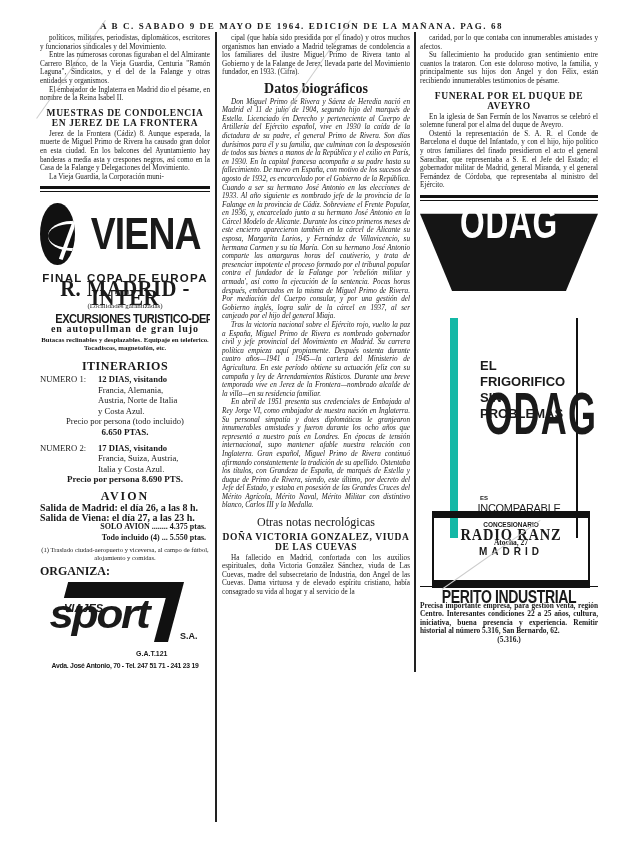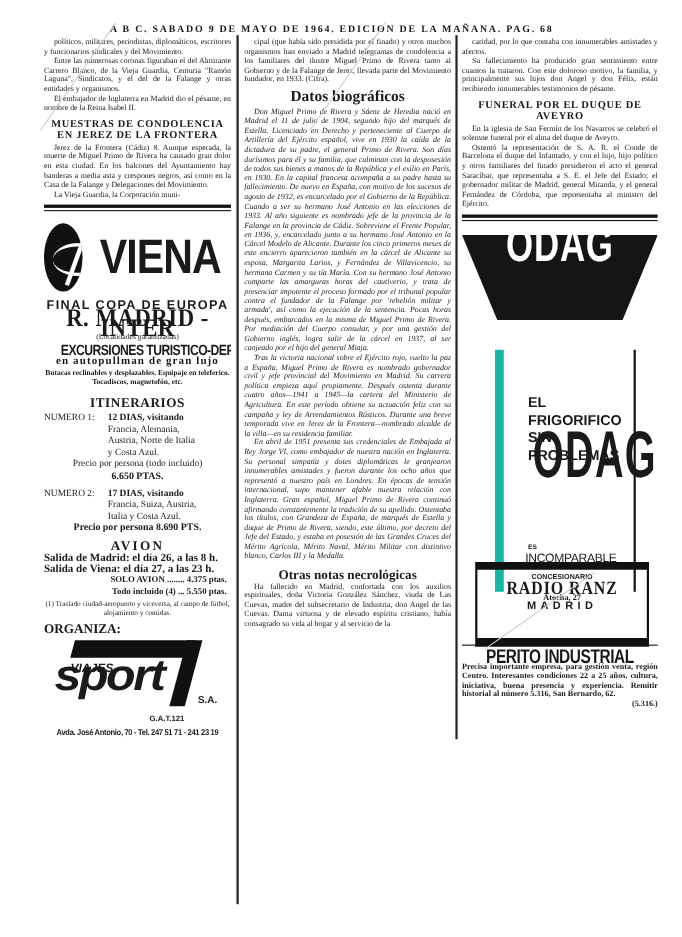--- a/index.html
+++ b/index.html
@@ -6,21 +6,21 @@
   body { width:620px; height:852px; position:relative; overflow:hidden; color:#1a1a1a; font-family:"Liberation Serif", serif; }
   .header { position:absolute; top:21px; left:100px; width:340px; font-size:9px; letter-spacing:1.6px; font-weight:bold; white-space:nowrap; }
   .col { position:absolute; top:34px; font-size:7.2px; line-height:8.6px; text-align:justify; overflow:hidden; }
   .col p { margin:0; text-indent:9px; }
   .col1 { left:40px; width:170px; height:790px; }
   .col2 { left:222px; width:188px; height:790px; }
   .col3 { left:420px; width:178px; height:790px; }
   .rule-v { position:absolute; top:32px; width:1.5px; background:#222; }
   .h-cond { font-size:9.5px; font-weight:bold; text-align:center; letter-spacing:0.6px; margin:5px 0 2px; line-height:10px; }
   .h-big { font-size:14px; font-weight:bold; text-align:center; margin:8px 0 4px; }
-  .h-med { font-size:10.5px; font-weight:bold; text-align:center; margin:8px 0 2px; }
+  .h-med { font-size:10.5px; font-weight:normal; text-align:center; margin:8px 0 2px; }
   .italic p { font-style:italic; }
   .dbl { border-top:3px solid #111; border-bottom:1px solid #111; height:2px; margin:5px 0; }
   
   .viena { margin-top:6px; text-align:center; }
   .viena-top { display:flex; align-items:center; justify-content:center; gap:6px; height:72px; }
   .ball { width:62px; height:62px; border-radius:50%; background:#111; position:relative; overflow:hidden; }
   .ball::before { content:""; position:absolute; left:8px; top:18px; width:46px; height:24px; border:3px solid #fff; border-radius:50%; border-left:none; border-right:none; }
   .ball::after { content:""; position:absolute; left:28px; top:4px; width:4px; height:54px; background:#fff; transform:rotate(20deg); }
   .viena-word { font-family:"Liberation Sans", sans-serif; font-size:44px; font-weight:bold; letter-spacing:-1px; transform:scaleX(0.85); }
   .final { font-family:"Liberation Sans", sans-serif; font-size:11.5px; font-weight:bold; letter-spacing:1.3px; margin-top:4px; }
@@ -57,21 +57,21 @@
   .odag-body .big { position:absolute; left:4px; top:92px; width:112px; text-align:center; font-family:"Liberation Sans", sans-serif; font-weight:bold; font-size:60px; letter-spacing:2px; transform:scaleX(0.6); }
   .odag-body .es { position:absolute; left:22px; top:176px; font-family:"Liberation Sans", sans-serif; font-weight:bold; font-size:6px; }
   .odag-body .inc { position:absolute; left:8px; top:186px; width:106px; text-align:center; font-family:"Liberation Sans", sans-serif; font-weight:normal; font-size:11px; letter-spacing:-0.3px; }
   .odag-base { position:absolute; left:12px; top:304px; width:154px; height:62px; border:2px solid #111; border-top:7px solid #111; border-bottom:8px solid #111; text-align:center; }
   .odag-base .conc { font-family:"Liberation Sans", sans-serif; font-weight:bold; font-size:6.5px; margin-top:3px; }
   .odag-base .rr { font-size:17px; font-weight:bold; letter-spacing:1px; margin-top:1px; transform:scaleX(0.85); }
   .odag-base .at { font-size:7.5px; font-weight:bold; }
   .odag-base .mad { font-family:"Liberation Sans", sans-serif; font-size:10px; font-weight:bold; letter-spacing:4px; }
   .perito { font-family:"Liberation Sans", sans-serif; font-size:18px; font-weight:bold; text-align:center; margin-top:6px; transform:scaleX(0.78); letter-spacing:-0.5px; }
   .perito-text { font-size:7.4px; line-height:8.6px; font-weight:bold; text-align:justify; }
-  .perito-text .last { text-align:right; }
+  .perito-text .last { text-align:center; }
   .wm { position:absolute; width:1px; height:120px; background:#ccc; transform-origin:top left; }
 </style>
 </head>
 <body>
 
 <div class="header">A B C. SABADO 9 DE MAYO DE 1964. EDICION DE LA MAÑANA. PAG. 68</div>
 
 <div class="rule-v" style="left:215px; height:790px;"></div>
 <div class="rule-v" style="left:414px; height:640px;"></div>
 
@@ -131,20 +131,21 @@
 
 <div class="col col2">
   <p>cipal (que había sido presidida por el finado) y otros muchos organismos han enviado a Madrid telegramas de condolencia a los familiares del ilustre Miguel Primo de Rivera tanto al Gobierno y de la Falange de Jerez, llevada parte del Movimiento fundador, en 1933. (Cifra).</p>
   <div class="h-big">Datos biográficos</div>
   <div class="italic">
     <p>Don Miguel Primo de Rivera y Sáenz de Heredia nació en Madrid el 11 de julio de 1904, segundo hijo del marqués de Estella. Licenciado en Derecho y perteneciente al Cuerpo de Artillería del Ejército español, vive en 1930 la caída de la dictadura de su padre, el general Primo de Rivera. Son días durísimos para él y su familia, que culminan con la desposesión de todos sus bienes a manos de la República y el exilio en París, en 1930. En la capital francesa acompaña a su padre hasta su fallecimiento. De nuevo en España, con motivo de los sucesos de agosto de 1932, es encarcelado por el Gobierno de la República. Cuando a ser su hermano José Antonio en las elecciones de 1933. Al año siguiente es nombrado jefe de la provincia de la Falange en la provincia de Cádiz. Sobreviene el Frente Popular, en 1936, y, encarcelado junto a su hermano José Antonio en la Cárcel Modelo de Alicante. Durante los cinco primeros meses de este encierro aparecieron también en la cárcel de Alicante su esposa, Margarita Larios, y Fernández de Villavicencio, su hermana Carmen y su tía María. Con su hermano José Antonio comparte las amarguras horas del cautiverio, y trata de presenciar impotente el proceso formado por el tribunal popular contra el fundador de la Falange por 'rebelión militar y armada', así como la ejecución de la sentencia. Pocas horas después, embarcados en la misma de Miguel Primo de Rivera. Por mediación del Cuerpo consular, y por una gestión del Gobierno inglés, logra salir de la cárcel en 1937, al ser canjeado por el hijo del general Miaja.</p>
     <p>Tras la victoria nacional sobre el Ejército rojo, vuelto la paz a España, Miguel Primo de Rivera es nombrado gobernador civil y jefe provincial del Movimiento en Madrid. Su carrera política empieza aquí propiamente. Después ostenta durante cuatro años—1941 a 1945—la cartera del Ministerio de Agricultura. En este período obtiene su actuación feliz con su campaña y ley de Arrendamientos Rústicos. Durante una breve temporada vive en Jerez de la Frontera—nombrado alcalde de la villa—en su residencia familiar.</p>
     <p>En abril de 1951 presenta sus credenciales de Embajada al Rey Jorge VI, como embajador de nuestra nación en Inglaterra. Su personal simpatía y dotes diplomáticas le granjearon innumerables amistades y fueron durante los ocho años que representó a nuestro país en Londres. En épocas de tensión internacional, supo mantener afable nuestra relación con Inglaterra. Gran español, Miguel Primo de Rivera continuó afirmando constantemente la tradición de su apellido. Ostentaba los títulos, con Grandeza de España, de marqués de Estella y duque de Primo de Rivera, siendo, este último, por decreto del Jefe del Estado, y estaba en posesión de las Grandes Cruces del Mérito Agrícola, Mérito Naval, Mérito Militar con distintivo blanco, Carlos III y la Medalla.</p>
   </div>
   <div class="h-med" style="font-size:12px;">Otras notas necrológicas</div>
+  <div class="h-cond">DOÑA VICTORIA GONZALEZ, VIUDA DE LAS CUEVAS</div>
   <p>Ha fallecido en Madrid, confortada con los auxilios espirituales, doña Victoria González Sánchez, viuda de Las Cuevas, madre del subsecretario de Industria, don Angel de las Cuevas. Dama virtuosa y de elevado espíritu cristiano, había consagrado su vida al hogar y al servicio de la</p>
 </div>
 
 <div class="col col3">
   <p>caridad, por lo que contaba con innumerables amistades y afectos.</p>
   <p>Su fallecimiento ha producido gran sentimiento entre cuantos la trataron. Con este doloroso motivo, la familia, y principalmente sus hijos don Angel y don Félix, están recibiendo innumerables testimonios de pésame.</p>
   <div class="h-cond">FUNERAL POR EL DUQUE DE AVEYRO</div>
   <p>En la iglesia de San Fermín de los Navarros se celebró el solemne funeral por el alma del duque de Aveyro.</p>
   <p>Ostentó la representación de S. A. R. el Conde de Barcelona el duque del Infantado, y con el hijo, hijo político y otros familiares del finado presidieron el acto el general Saracíbar, que representaba a S. E. el Jefe del Estado; el gobernador militar de Madrid, general Miranda, y el general Fernández de Córdoba, que representaba al ministro del Ejército.</p>
   <div class="dbl"></div>

